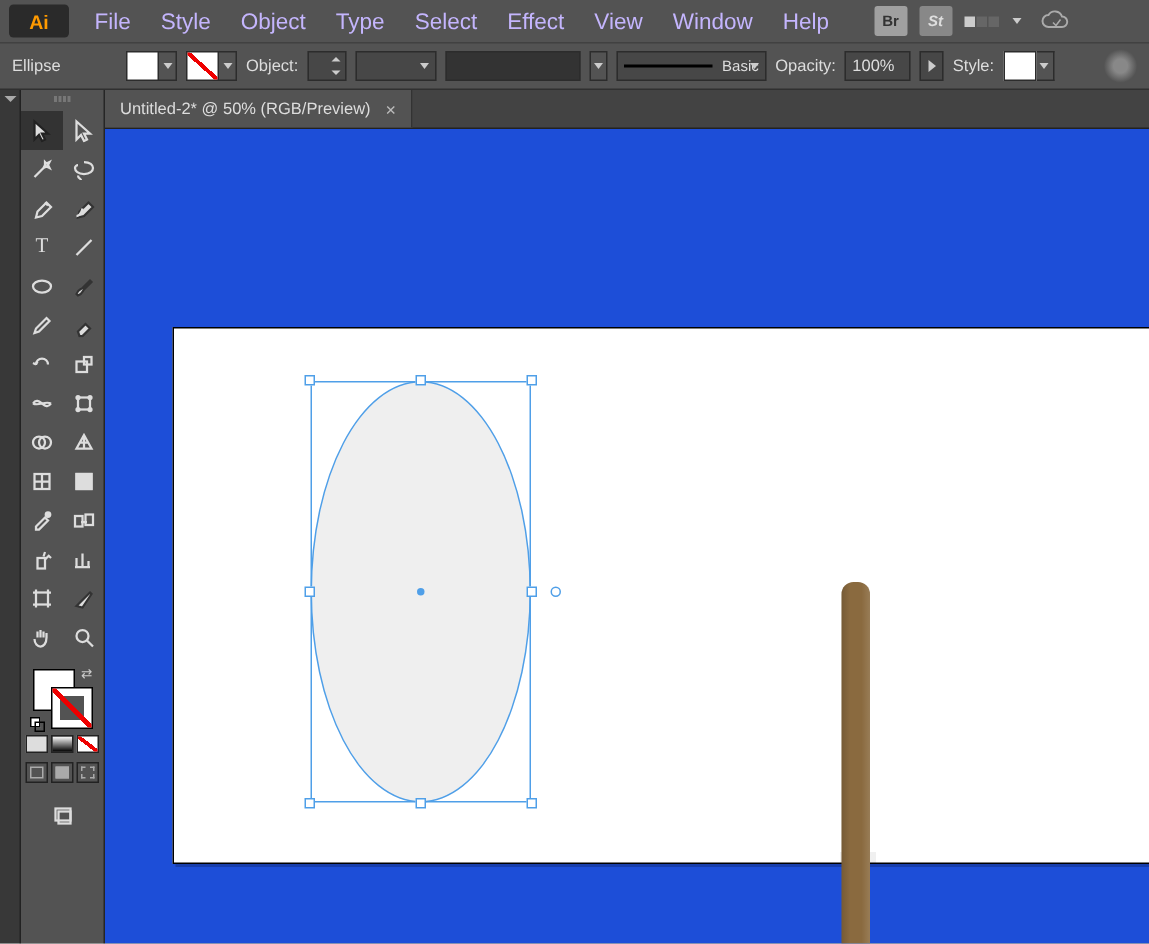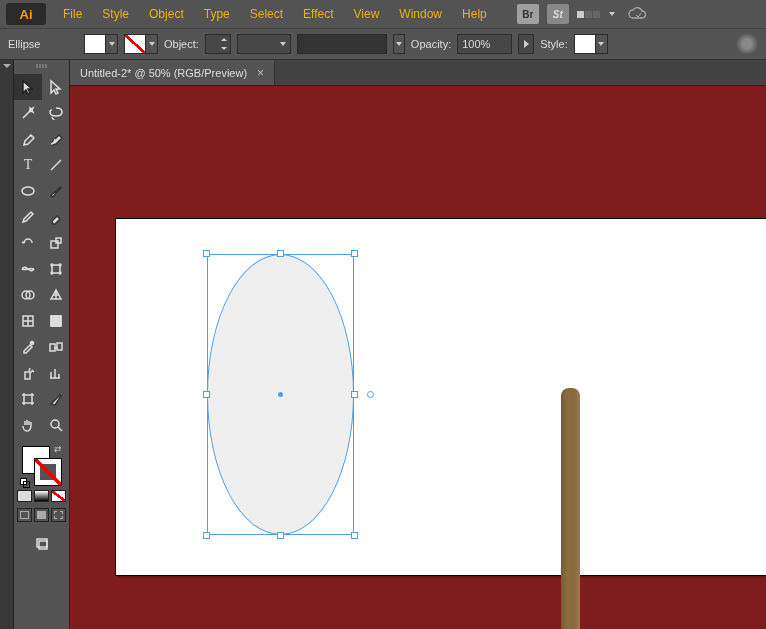--- a/index.html
+++ b/index.html
@@ -1,21 +1,21 @@
 <!DOCTYPE html>
 <html><head>
 <meta charset="utf-8">
 <style>
   * { margin: 0; padding: 0; box-sizing: border-box; font-family: "Segoe UI", Tahoma, sans-serif; }
   body { background: #535353; color: #e8e8e8; width: 766px; height: 629px; overflow: hidden; user-select: none; }
 
   
   .menubar { height: 28px; background: #535353; display: flex; align-items: center; padding: 0 6px; gap: 2px; }
   .ai-logo { width: 40px; height: 22px; background: #2a2a2a; color: #ff9a00; font-weight: bold; font-size: 13px; display: flex; align-items: center; justify-content: center; border-radius: 3px; margin-right: 6px; }
-  .menu-item { font-size: 12px; padding: 4px 9px; color: #eab308; cursor: default; }
+  .menu-item { font-size: 15px; padding: 4px 9px; color: #c4b5fd; cursor: default; }
   .menubar .spacer { width: 14px; }
   .bridge-icon { width: 22px; height: 20px; background: #a0a0a0; color: #333; font-size: 10px; font-weight: bold; display: flex; align-items: center; justify-content: center; border-radius: 2px; margin: 0 3px; }
   .stock-icon { width: 22px; height: 20px; background: #888; color: #ddd; font-size: 10px; font-weight: bold; display: flex; align-items: center; justify-content: center; border-radius: 2px; margin: 0 3px; font-style: italic; }
   .arrange-icon { display:flex; gap:1px; margin:0 3px; align-items:center;}
   .arrange-icon .sq{width:7px;height:7px;background:#ccc;}
   .arrange-icon .sq.d{background:#666;}
   .menubar .caret { width:0;height:0;border-left:3px solid transparent;border-right:3px solid transparent;border-top:4px solid #ccc; margin-left:4px;}
   .cloud-icon { margin-left:10px; }
   .cloud-icon svg{display:block;}
 
@@ -32,21 +32,21 @@
   .stroke-spin { width:26px; height:20px; background:#474747; border:1px solid #2c2c2c; display:flex;align-items:center;justify-content:center;position:relative;}
   .stroke-spin::before{content:"";position:absolute;right:3px;top:3px;width:0;height:0;border-left:3px solid transparent;border-right:3px solid transparent;border-bottom:3px solid #ccc;}
   .stroke-spin::after{content:"";position:absolute;right:3px;bottom:3px;width:0;height:0;border-left:3px solid transparent;border-right:3px solid transparent;border-top:3px solid #ccc;}
   .empty-dd { width:54px;height:20px;background:#474747;border:1px solid #2c2c2c;position:relative;}
   .empty-dd .c{position:absolute;right:4px;top:7px;width:0;height:0;border-left:3px solid transparent;border-right:3px solid transparent;border-top:4px solid #ccc;}
   .var-dd{width:90px;height:20px;background:#333;border:1px solid #2c2c2c;}
   .brush-dd{width:100px;height:20px;background:#474747;border:1px solid #2c2c2c;display:flex;align-items:center;position:relative;padding:0 4px;}
   .brush-line{flex:1;height:2px;background:#000;}
   .brush-dd .lbl{font-size:10px;color:#ddd;margin-left:6px;}
   .brush-dd .c{position:absolute;right:4px;top:7px;width:0;height:0;border-left:3px solid transparent;border-right:3px solid transparent;border-top:4px solid #ccc;}
-  .opacity-box{width:55px;height:20px;background:#474747;border:1px solid #2c2c2c;color:#ddd;font-size:11px;display:flex;align-items:center;padding:0 4px;}
+  .opacity-box{width:44px;height:20px;background:#474747;border:1px solid #2c2c2c;color:#ddd;font-size:11px;display:flex;align-items:center;padding:0 4px;}
   .arrow-btn{width:16px;height:20px;background:#474747;border:1px solid #2c2c2c;display:flex;align-items:center;justify-content:center;}
   .arrow-btn .r{width:0;height:0;border-top:4px solid transparent;border-bottom:4px solid transparent;border-left:5px solid #ccc;}
   .prefs-icon{margin-left:auto;width:22px;height:22px;border-radius:50%;background:radial-gradient(circle,#888 30%,#555 70%);}
 
   
   .workrow { display:flex; height: calc(629px - 28px - 32px); }
 
   
   .rail { width: 14px; background:#383838; border-right:1px solid #222;}
   .rail .grip{margin:4px auto;width:0;height:0;border-left:4px solid transparent;border-right:4px solid transparent;border-top:4px solid #aaa;}
@@ -77,21 +77,21 @@
   .mode-sw.grad{background:linear-gradient(#fff,#000);}
   .mode-sw.none{background:#fff;position:relative;}
   .mode-sw.none::after{content:"";position:absolute;inset:0;background:linear-gradient(to top right, transparent 42%, #e00 42%, #e00 58%, transparent 58%);}
 
   .screen-row{display:flex;gap:2px;justify-content:center;margin-top:6px;}
   .screen-sw{width:15px;height:14px;border:1px solid #222;background:#535353;position:relative;}
   .screen-sw .inner{position:absolute;inset:2px;border:1px solid #aaa;}
   .screen-sw.b .inner{background:#aaa;}
 
   
-  .docarea { flex:1; background:#7f1d1d; position:relative; }
+  .docarea { flex:1; background:#1d4ed8; position:relative; }
   .tabbar { height:26px; background:#434343; display:flex; align-items:stretch; border-bottom:1px solid #222;}
   .tab { background:#535353; border-right:1px solid #333; display:flex;align-items:center;padding:0 10px;font-size:11px;color:#ddd;gap:10px;}
   .tab .x{color:#bbb;font-size:12px;}
 
   .canvas-wrap{position:absolute; left:0; right:0; top:26px; bottom:0; overflow:hidden;}
   .artboard{position:absolute;left:45px;top:132px;width:720px;height:358px;background:#fff;border:1px solid #000; box-shadow:2px 2px 0 rgba(0,0,0,.2);}
   
   
   .sel-box{position:absolute;border:1px solid #4f9fe8;}
   .handle-sq{position:absolute;width:7px;height:7px;background:#fff;border:1px solid #4f9fe8;}
@@ -154,20 +154,25 @@
   <div class="stroke-spin"></div>
   <div class="empty-dd">
       <div class="c"></div>
     </div>
 
   <div class="var-dd"></div>
   <div class="mini-caret-btn" style="border-left:1px solid #2c2c2c">
       <div class="c"></div>
     </div>
 
+  <div class="brush-dd">
+    <div class="brush-line"></div>
+    <span class="lbl">Basic</span>
+    <div class="c"></div>
+  </div>
 
   <div class="ctrl-text">Opacity:</div>
   <div class="opacity-box">100%</div>
   <div class="arrow-btn">
       <div class="r"></div>
     </div>
 
   <div class="ctrl-text">Style:</div>
   <div style="display:flex">
     <div class="swatch white"></div>

